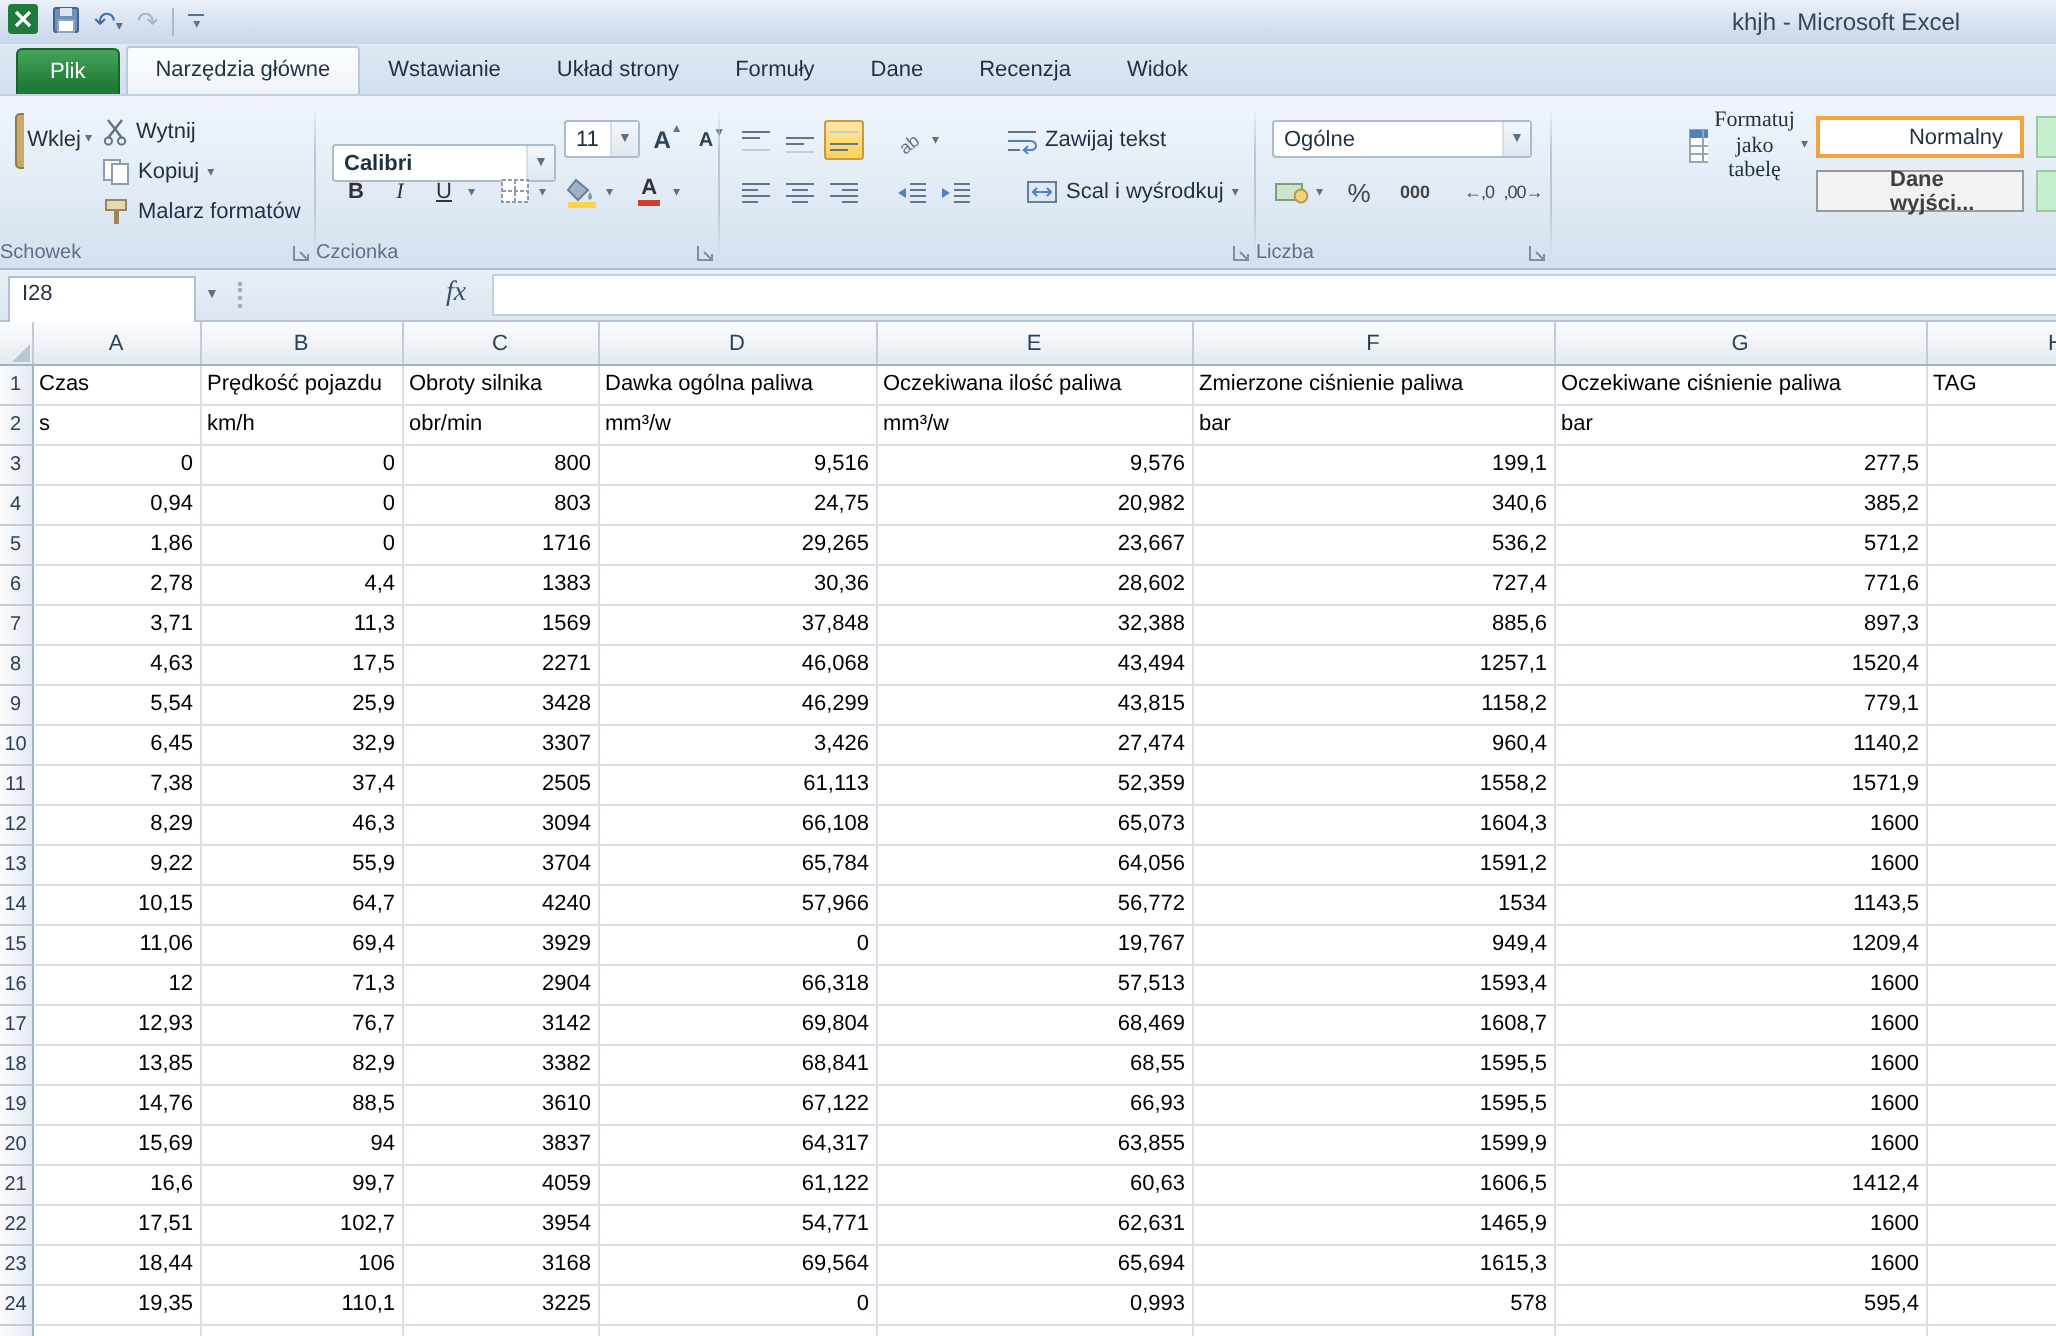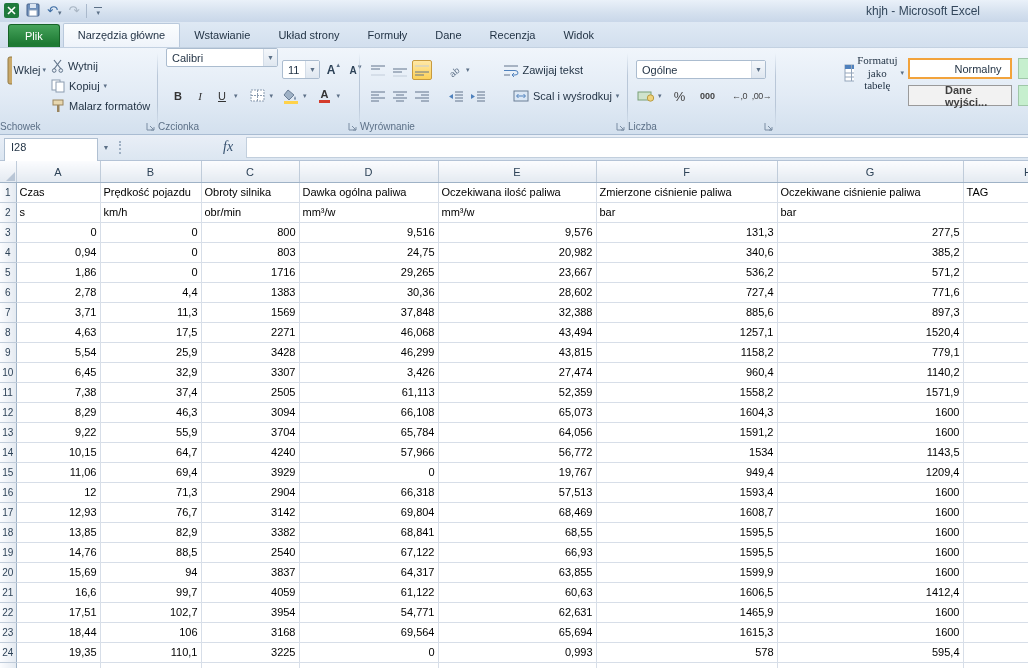--- a/index.html
+++ b/index.html
@@ -181,21 +181,21 @@
       </div>
     </div>
     <div class="group-label">Schowek</div>
     <svg class="launcher" width="9" height="9">
       <path d="M1 1 v7 h7" fill="none" stroke="#7a8da3"></path>
         <path d="M4 4 l4 4 M8 5 v3 h-3" fill="none" stroke="#7a8da3"></path>
     </svg>
   </div>
 
   <div class="group sep" style="left:158px;width:202px;">
-    <div class="combo" style="left:8px;top:0;width:112px;">
+    <div class="combo" style="left:8px;top:24px;width:112px;font-weight:bold;">
       <span class="val">Calibri</span>
       <span class="arrow">▼</span>
     </div>
     <div class="combo" style="left:124px;top:12px;width:38px;">
       <span class="val">11</span>
       <span class="arrow">▼</span>
     </div>
     <div class="row1" style="left:166px;">
       <span class="toolbtn">
           <span class="afont">A<span class="tiny">▲</span></span>
@@ -330,21 +330,20 @@
       <span style="width:18px;"></span>
       <span class="smallbtn">
         <svg width="16" height="12">
           <rect x="1" y="1" width="14" height="10" fill="#dce8f5" stroke="#6b7e95"></rect>
           <path d="M4 6 h8 M5.5 4 L3.5 6 l2 2 M10.5 4 l2 2 -2 2" fill="none" stroke="#4f81bd"></path>
         </svg>
         <span>Scal i wyśrodkuj</span>
         <span class="chev">▾</span>
       </span>
     </div>
-    <div class="group-label">Wyrównanie</div>
     <svg class="launcher" width="9" height="9">
       <path d="M1 1 v7 h7" fill="none" stroke="#7a8da3"></path>
         <path d="M4 4 l4 4 M8 5 v3 h-3" fill="none" stroke="#7a8da3"></path>
     </svg>
   </div>
 
   <div class="group sep" style="left:628px;width:148px;">
     <div class="combo" style="left:8px;top:12px;width:130px;">
       <span class="val">Ogólne</span>
       <span class="arrow">▼</span>
@@ -465,21 +464,21 @@
           <td class="t">bar</td>
           <td class="t"></td>
         </tr>
         <tr>
           <th>3</th>
           <td class="num">0</td>
           <td class="num">0</td>
           <td class="num">800</td>
           <td class="num">9,516</td>
           <td class="num">9,576</td>
-          <td class="num">131,3</td>
+          <td class="num">199,1</td>
           <td class="num">277,5</td>
           <td class="num"></td>
         </tr>
         <tr>
           <th>4</th>
           <td class="num">0,94</td>
           <td class="num">0</td>
           <td class="num">803</td>
           <td class="num">24,75</td>
           <td class="num">20,982</td>
@@ -638,21 +637,21 @@
           <td class="num">68,841</td>
           <td class="num">68,55</td>
           <td class="num">1595,5</td>
           <td class="num">1600</td>
           <td class="num"></td>
         </tr>
         <tr>
           <th>19</th>
           <td class="num">14,76</td>
           <td class="num">88,5</td>
-          <td class="num">2540</td>
+          <td class="num">3610</td>
           <td class="num">67,122</td>
           <td class="num">66,93</td>
           <td class="num">1595,5</td>
           <td class="num">1600</td>
           <td class="num"></td>
         </tr>
         <tr>
           <th>20</th>
           <td class="num">15,69</td>
           <td class="num">94</td>

